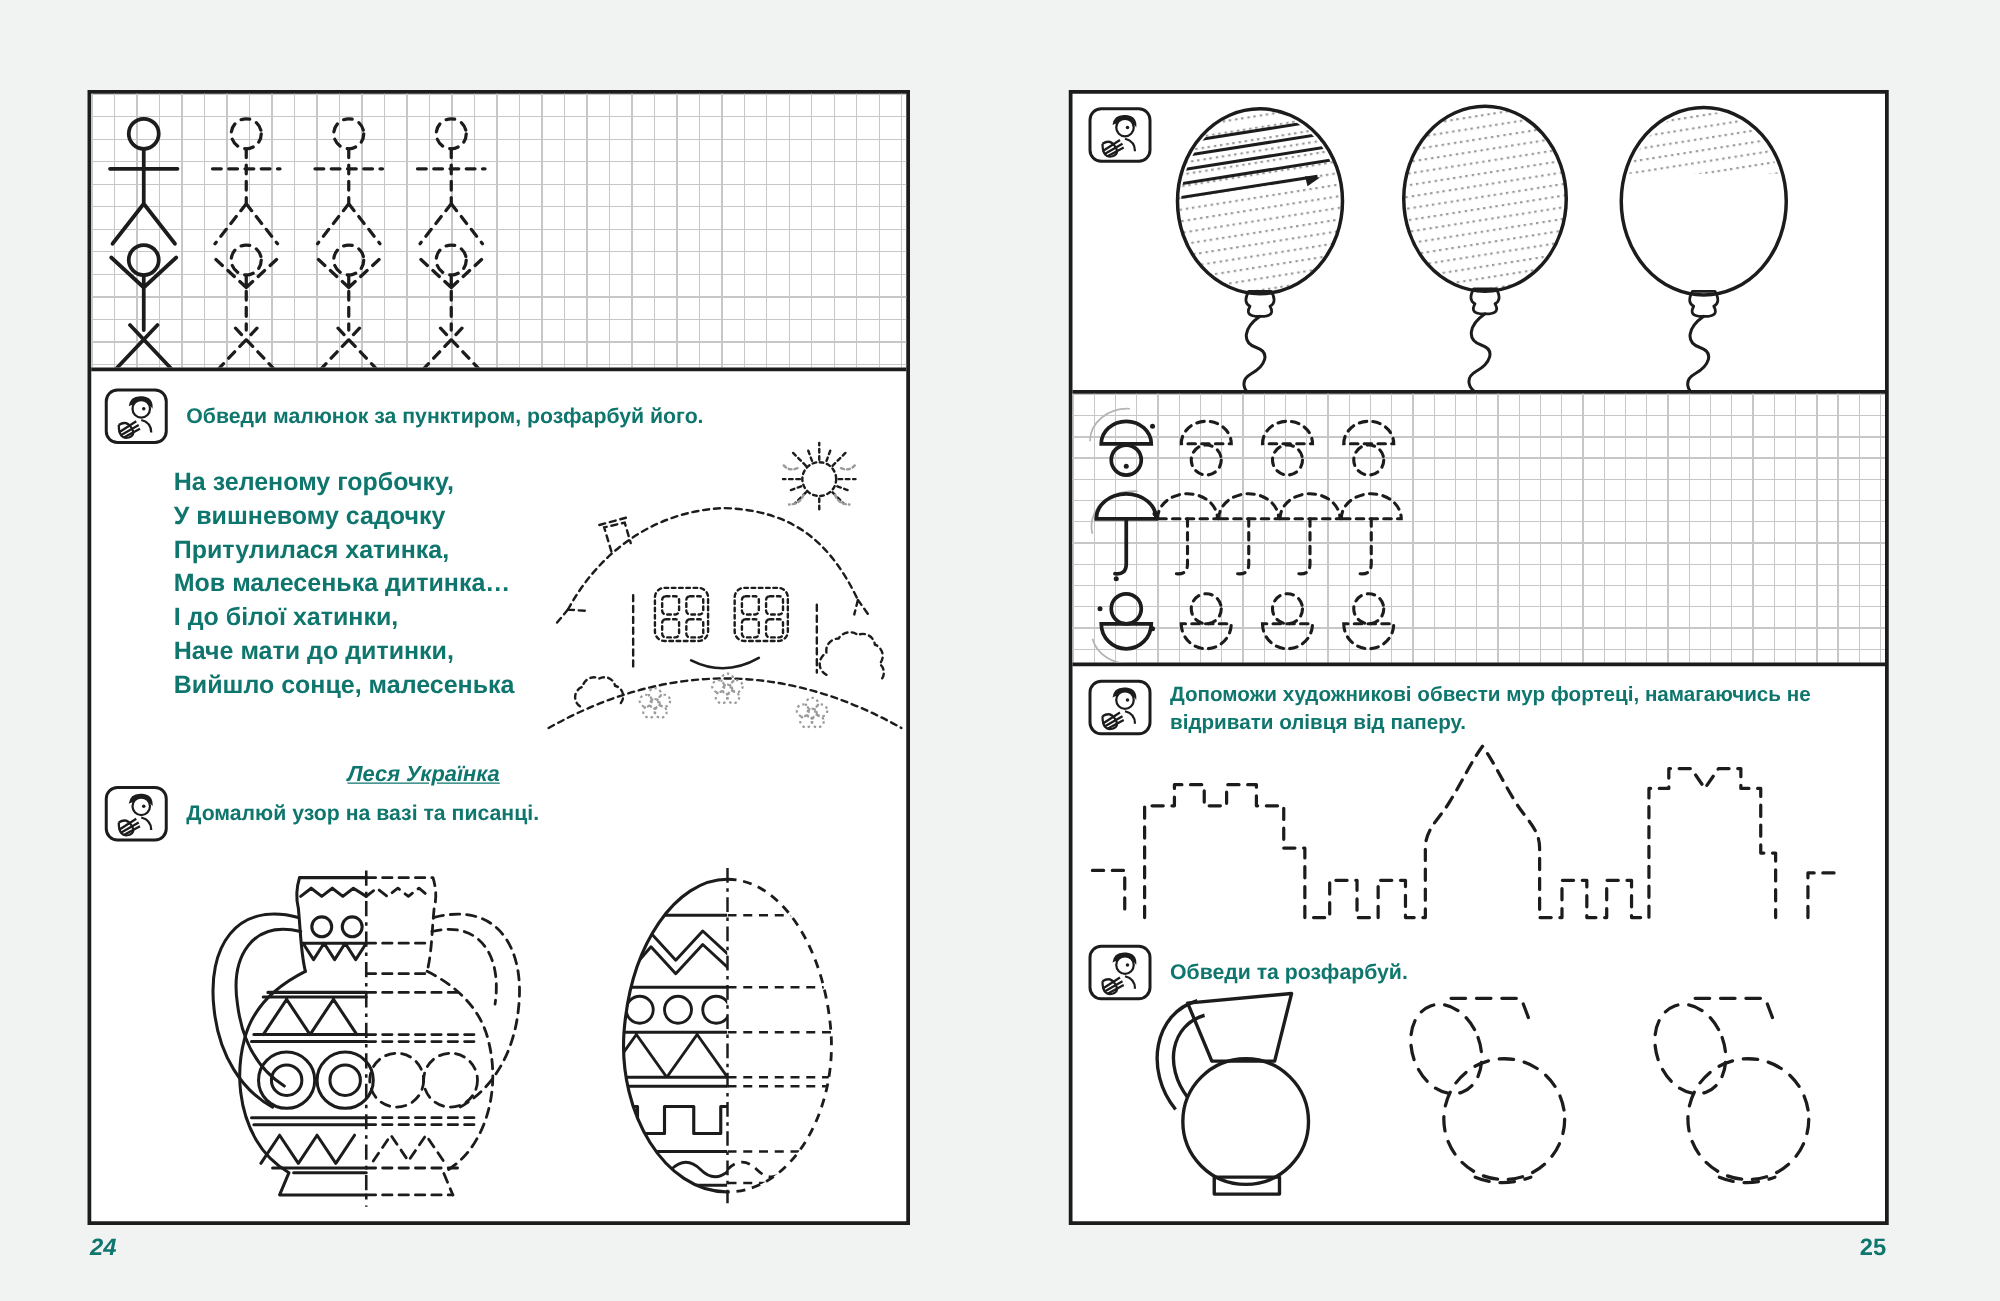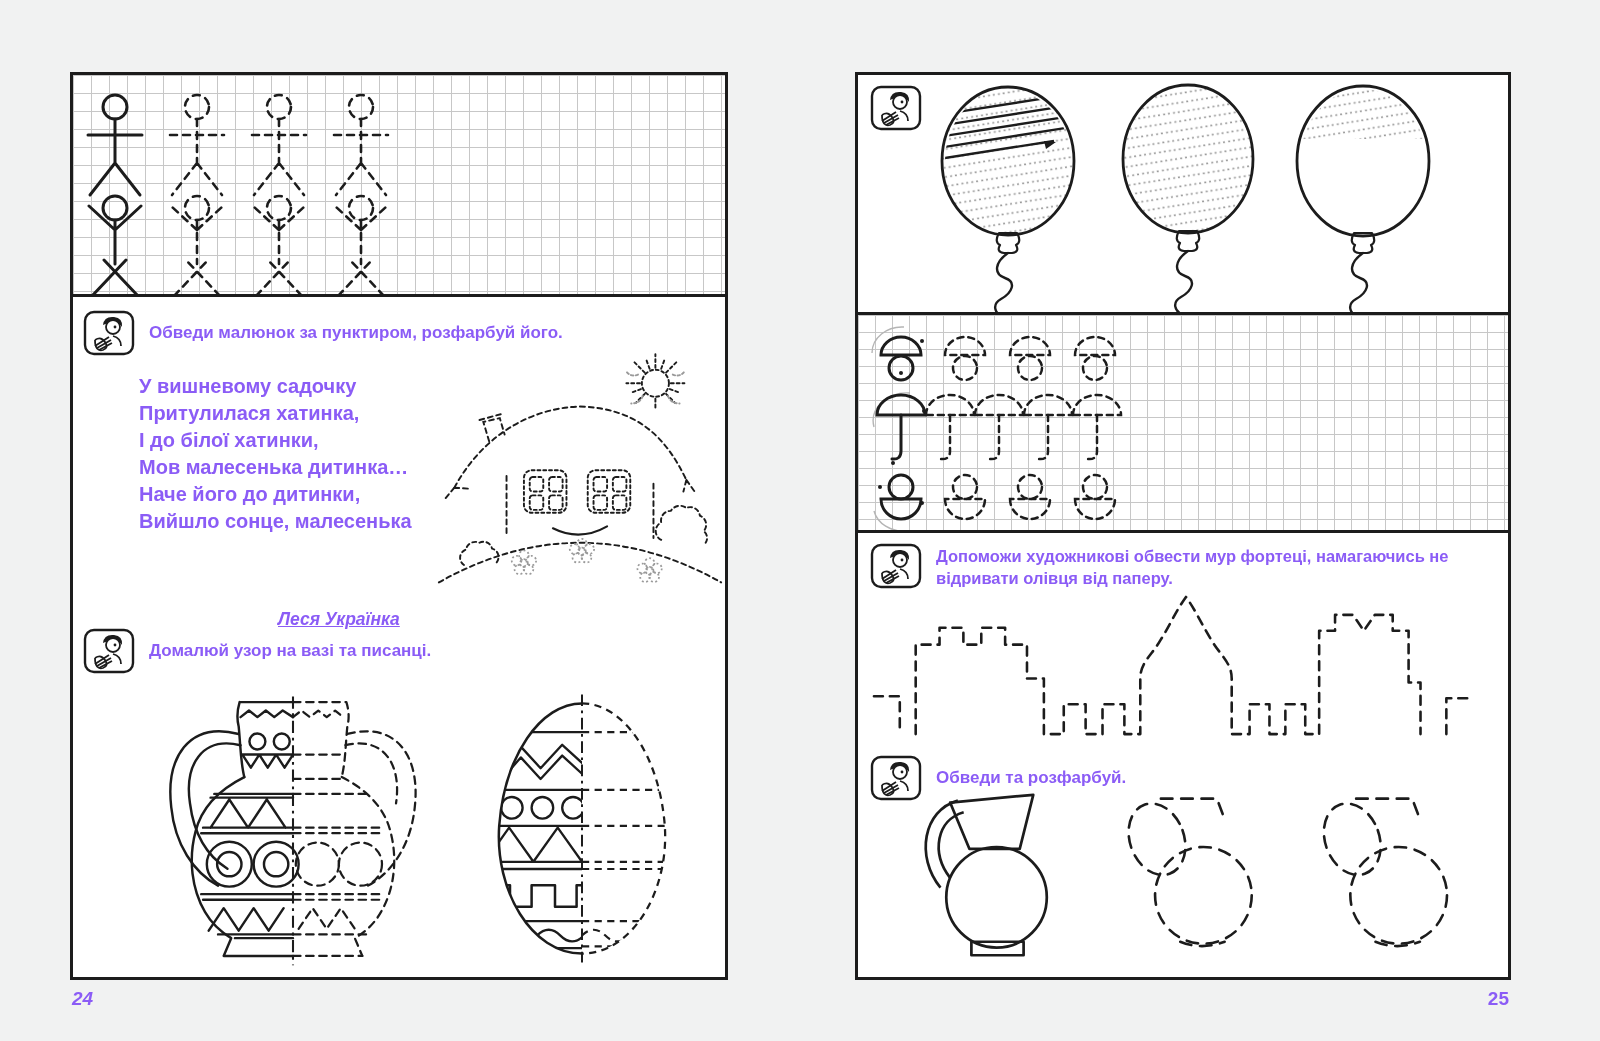--- a/index.html
+++ b/index.html
@@ -1,17 +1,17 @@
 <!DOCTYPE html>
 <html><head>
 <meta charset="utf-8">
 <style>
   html,body{margin:0;padding:0;}
   .canvas{position:relative;width:1600px;height:1041px;background:#f1f2f2;
-          font-family:"Liberation Sans","DejaVu Sans",sans-serif;color:#8b5cf6;overflow:hidden;}
+          font-family:"Liberation Sans","DejaVu Sans",sans-serif;color:#0f766e;overflow:hidden;}
   .page{position:absolute;background:#fff;border:3px solid #1c1c1c;box-sizing:border-box;}
   .sec{position:relative;box-sizing:border-box;}
   .bb{border-bottom:3px solid #1c1c1c;}
   .gridbg18{background-image:
       repeating-linear-gradient(to right,#c7c7c7 0,#c7c7c7 1px,transparent 1px,transparent 18px),
       repeating-linear-gradient(to bottom,#c7c7c7 0,#c7c7c7 1px,transparent 1px,transparent 18px);}
   .gridbg17{background-image:
       repeating-linear-gradient(to right,#c7c7c7 0,#c7c7c7 1px,transparent 1px,transparent 17px),
       repeating-linear-gradient(to bottom,#c7c7c7 0,#c7c7c7 1px,transparent 1px,transparent 17px);}
   .abs{position:absolute;}
@@ -86,25 +86,26 @@
     </div>
 
     <div class="sec" style="height:677px;">
 
       <svg class="abs icon-badge" style="left:10px;top:13px" viewBox="0 0 52 46">
           <use href="#kid-icon-art"></use>
         </svg>
       <div class="abs instr" style="left:76px;top:25px;width:440px;">Обведи малюнок за пунктиром, розфарбуй його.</div>
 
       <div class="abs poem" style="left:66px;top:76px;">
+        <div>На зеленому горбочку,</div>
         <div>У вишневому садочку</div>
         <div>Притулилася хатинка,</div>
+        <div>Мов малесенька дитинка…</div>
         <div>І до білої хатинки,</div>
-        <div>Мов малесенька дитинка…</div>
-        <div>Наче його до дитинки,</div>
+        <div>Наче мати до дитинки,</div>
         <div>Вийшло сонце, малесенька</div>
       </div>
       <div class="abs poem-author" style="left:205px;top:312px;text-decoration:underline;">Леся Українка</div>
 
       <svg class="abs" style="left:362px;top:36px" width="290" height="261" viewBox="0 0 300 270">
         <g fill="none" stroke="#1c1c1c" stroke-width="2" stroke-dasharray="5 4" stroke-linecap="round">
           <g transform="translate(228,52)">
             <circle r="14" stroke-dasharray="3 3"></circle>
             <path stroke-dasharray="3 3" d="M16,0 H30 M-16,0 H-30 M0,-16 V-30 M0,16 V28 M11,-11 L22,-22 M-11,-11 L-22,-22 M11,11 L20,20 M-11,11 L-20,20 M6,-15 L10,-26 M-6,-15 L-10,-26 M15,6 L26,10 M-15,6 L-26,10"></path>
             <path stroke="#9a9a9a" stroke-dasharray="2.5 2.5" d="M18,-9 q7,3 12,-3 M-18,-9 q-7,3 -12,-3 M13,13 q3,8 12,8 M-13,13 q-3,8 -12,8"></path>

